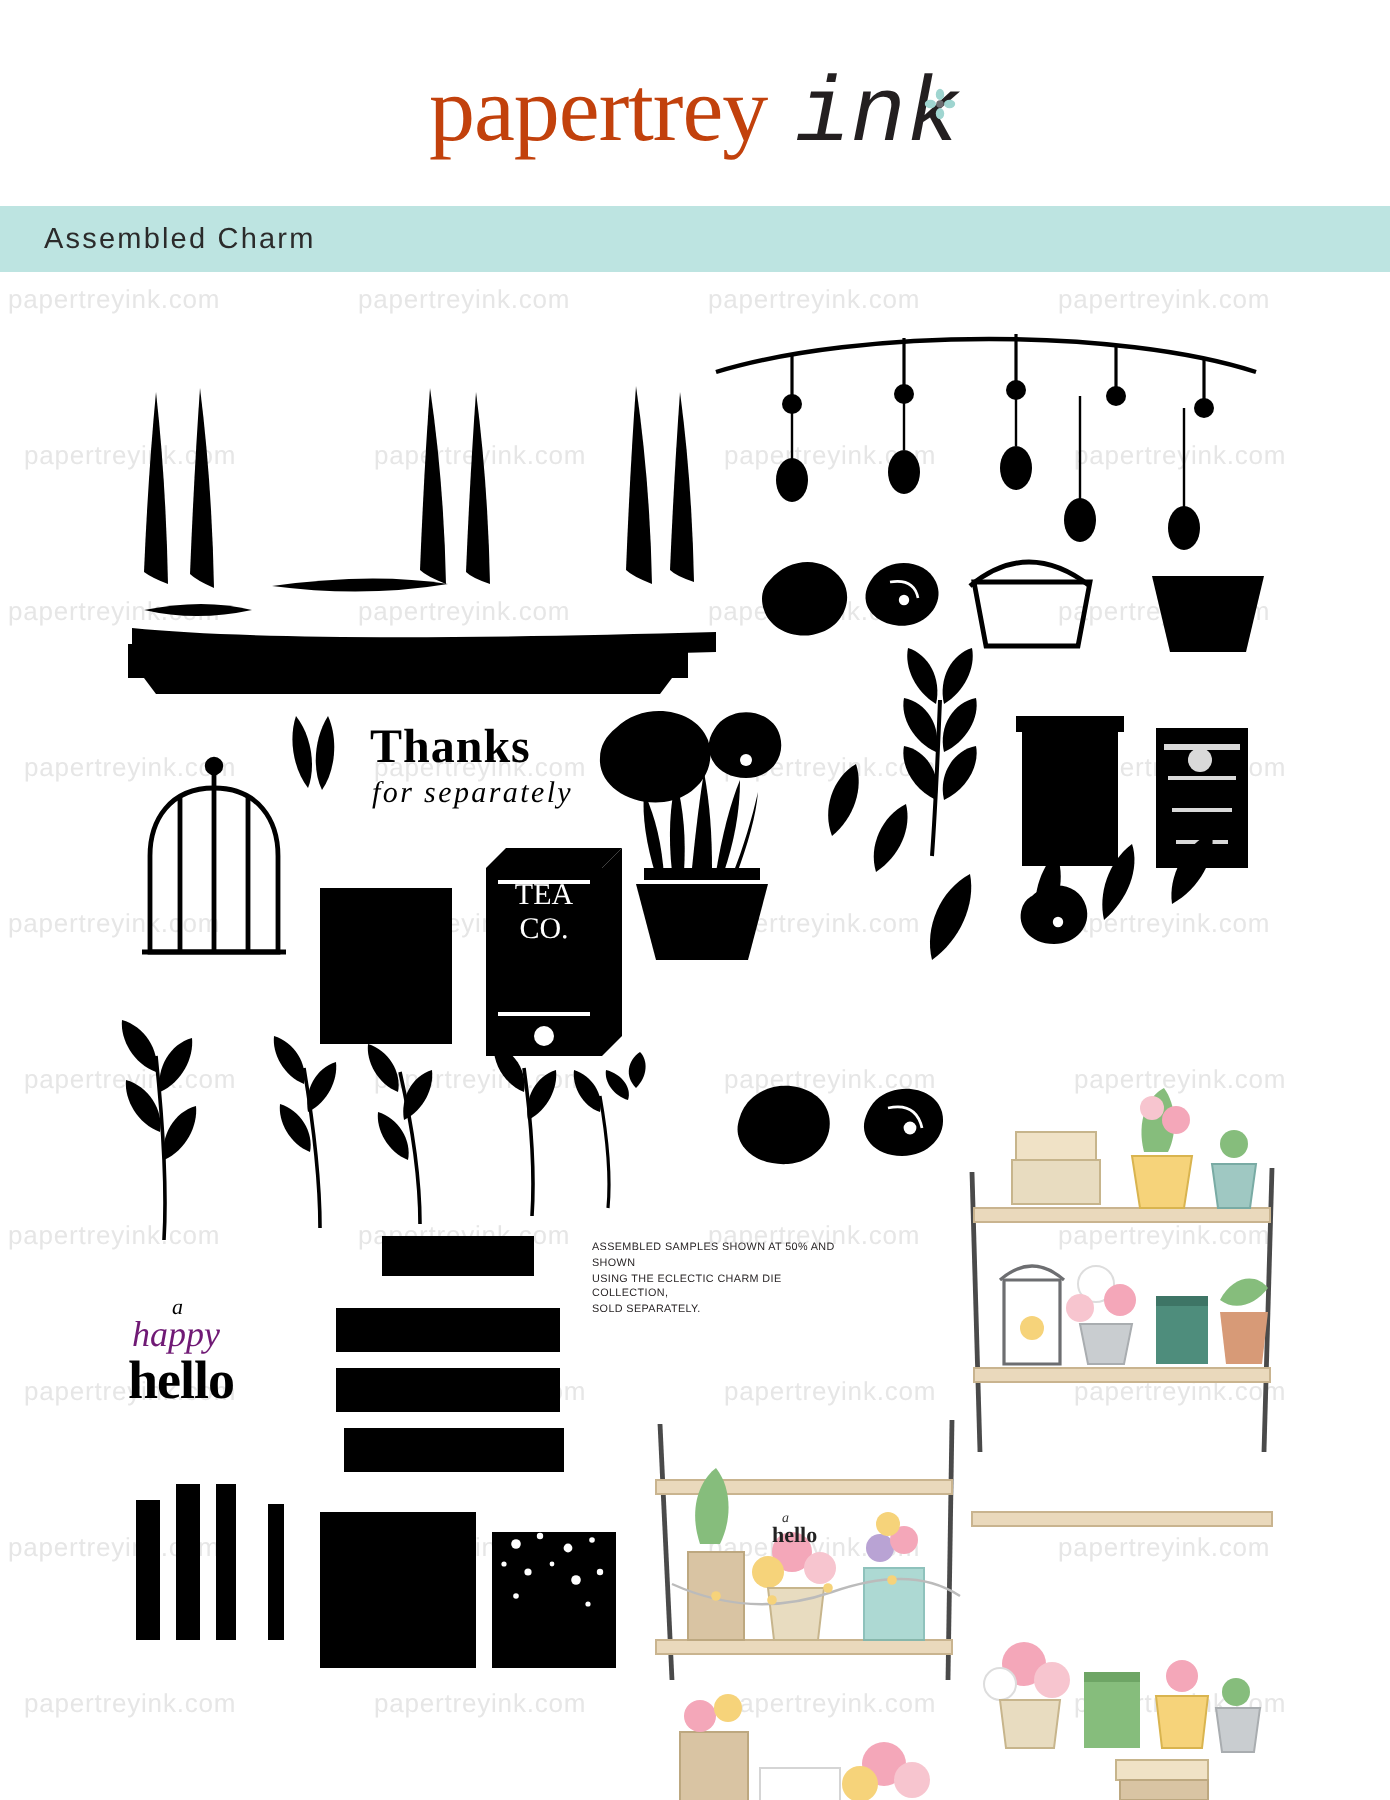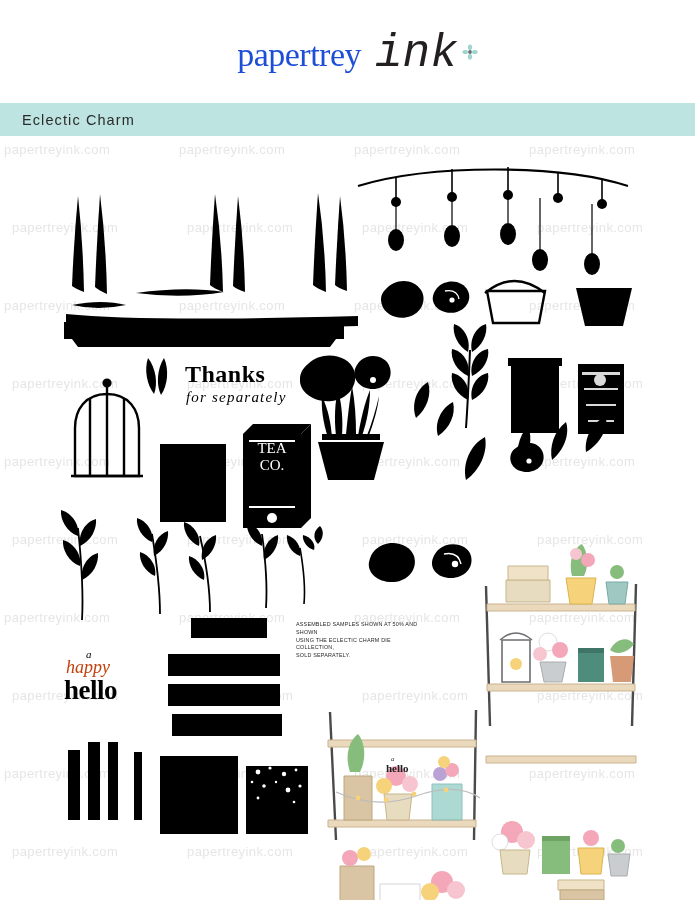--- a/index.html
+++ b/index.html
@@ -20,23 +20,23 @@
   .logo-wrap {
     position: absolute;
     top: 22px;
     left: 0;
     width: 695px;
     height: 66px;
     text-align: center;
   }
   .logo-text {
     font-family: "Liberation Serif", serif;
-    font-size: 34px;
+    font-size: 46px;
     letter-spacing: -0.5px;
-    color: #1d4ed8;
+    color: #c2410c;
     display: inline-block;
     line-height: 66px;
     white-space: nowrap;
   }
   .logo-ink {
     font-family: Liberation Mono, monospace;
     font-style: italic;
     font-size: 46px;
     color: #231f20;
     margin-left: 14px;
@@ -146,21 +146,21 @@
     font-size: 11px;
     color: #000;
   }
   .happy {
     position: absolute;
     left: 66px;
     top: 657px;
     font-family: "Liberation Serif", serif;
     font-style: italic;
     font-size: 18px;
-    color: #c2410c;
+    color: #701a75;
   }
   .hello {
     position: absolute;
     left: 64px;
     top: 675px;
     font-family: "Liberation Serif", serif;
     font-weight: bold;
     font-size: 27px;
     letter-spacing: -0.5px;
     color: #000;
@@ -205,21 +205,21 @@
       <ellipse cx="8" cy="3.2" rx="2.1" ry="2.8"></ellipse>
       <ellipse cx="8" cy="12.8" rx="2.1" ry="2.8"></ellipse>
       <ellipse cx="3.2" cy="8" rx="2.8" ry="2.1"></ellipse>
       <ellipse cx="12.8" cy="8" rx="2.8" ry="2.1"></ellipse>
     </g>
     <circle cx="8" cy="8" r="1.9" fill="#6d6e71"></circle>
   </svg>
 </div>
 
 <div class="banner">
-  <div class="banner-left">Eclectic Charm</div>
+  <div class="banner-left">Assembled Charm</div>
 </div>
 
 <div class="watermarks" id="wm-layer">
     <div class="wm" style="left: 4px; top: 6px;">papertreyink.com</div>
     <div class="wm" style="left: 179px; top: 6px;">papertreyink.com</div>
     <div class="wm" style="left: 354px; top: 6px;">papertreyink.com</div>
     <div class="wm" style="left: 529px; top: 6px;">papertreyink.com</div>
     <div class="wm" style="left: 12px; top: 84px;">papertreyink.com</div>
     <div class="wm" style="left: 187px; top: 84px;">papertreyink.com</div>
     <div class="wm" style="left: 362px; top: 84px;">papertreyink.com</div>

